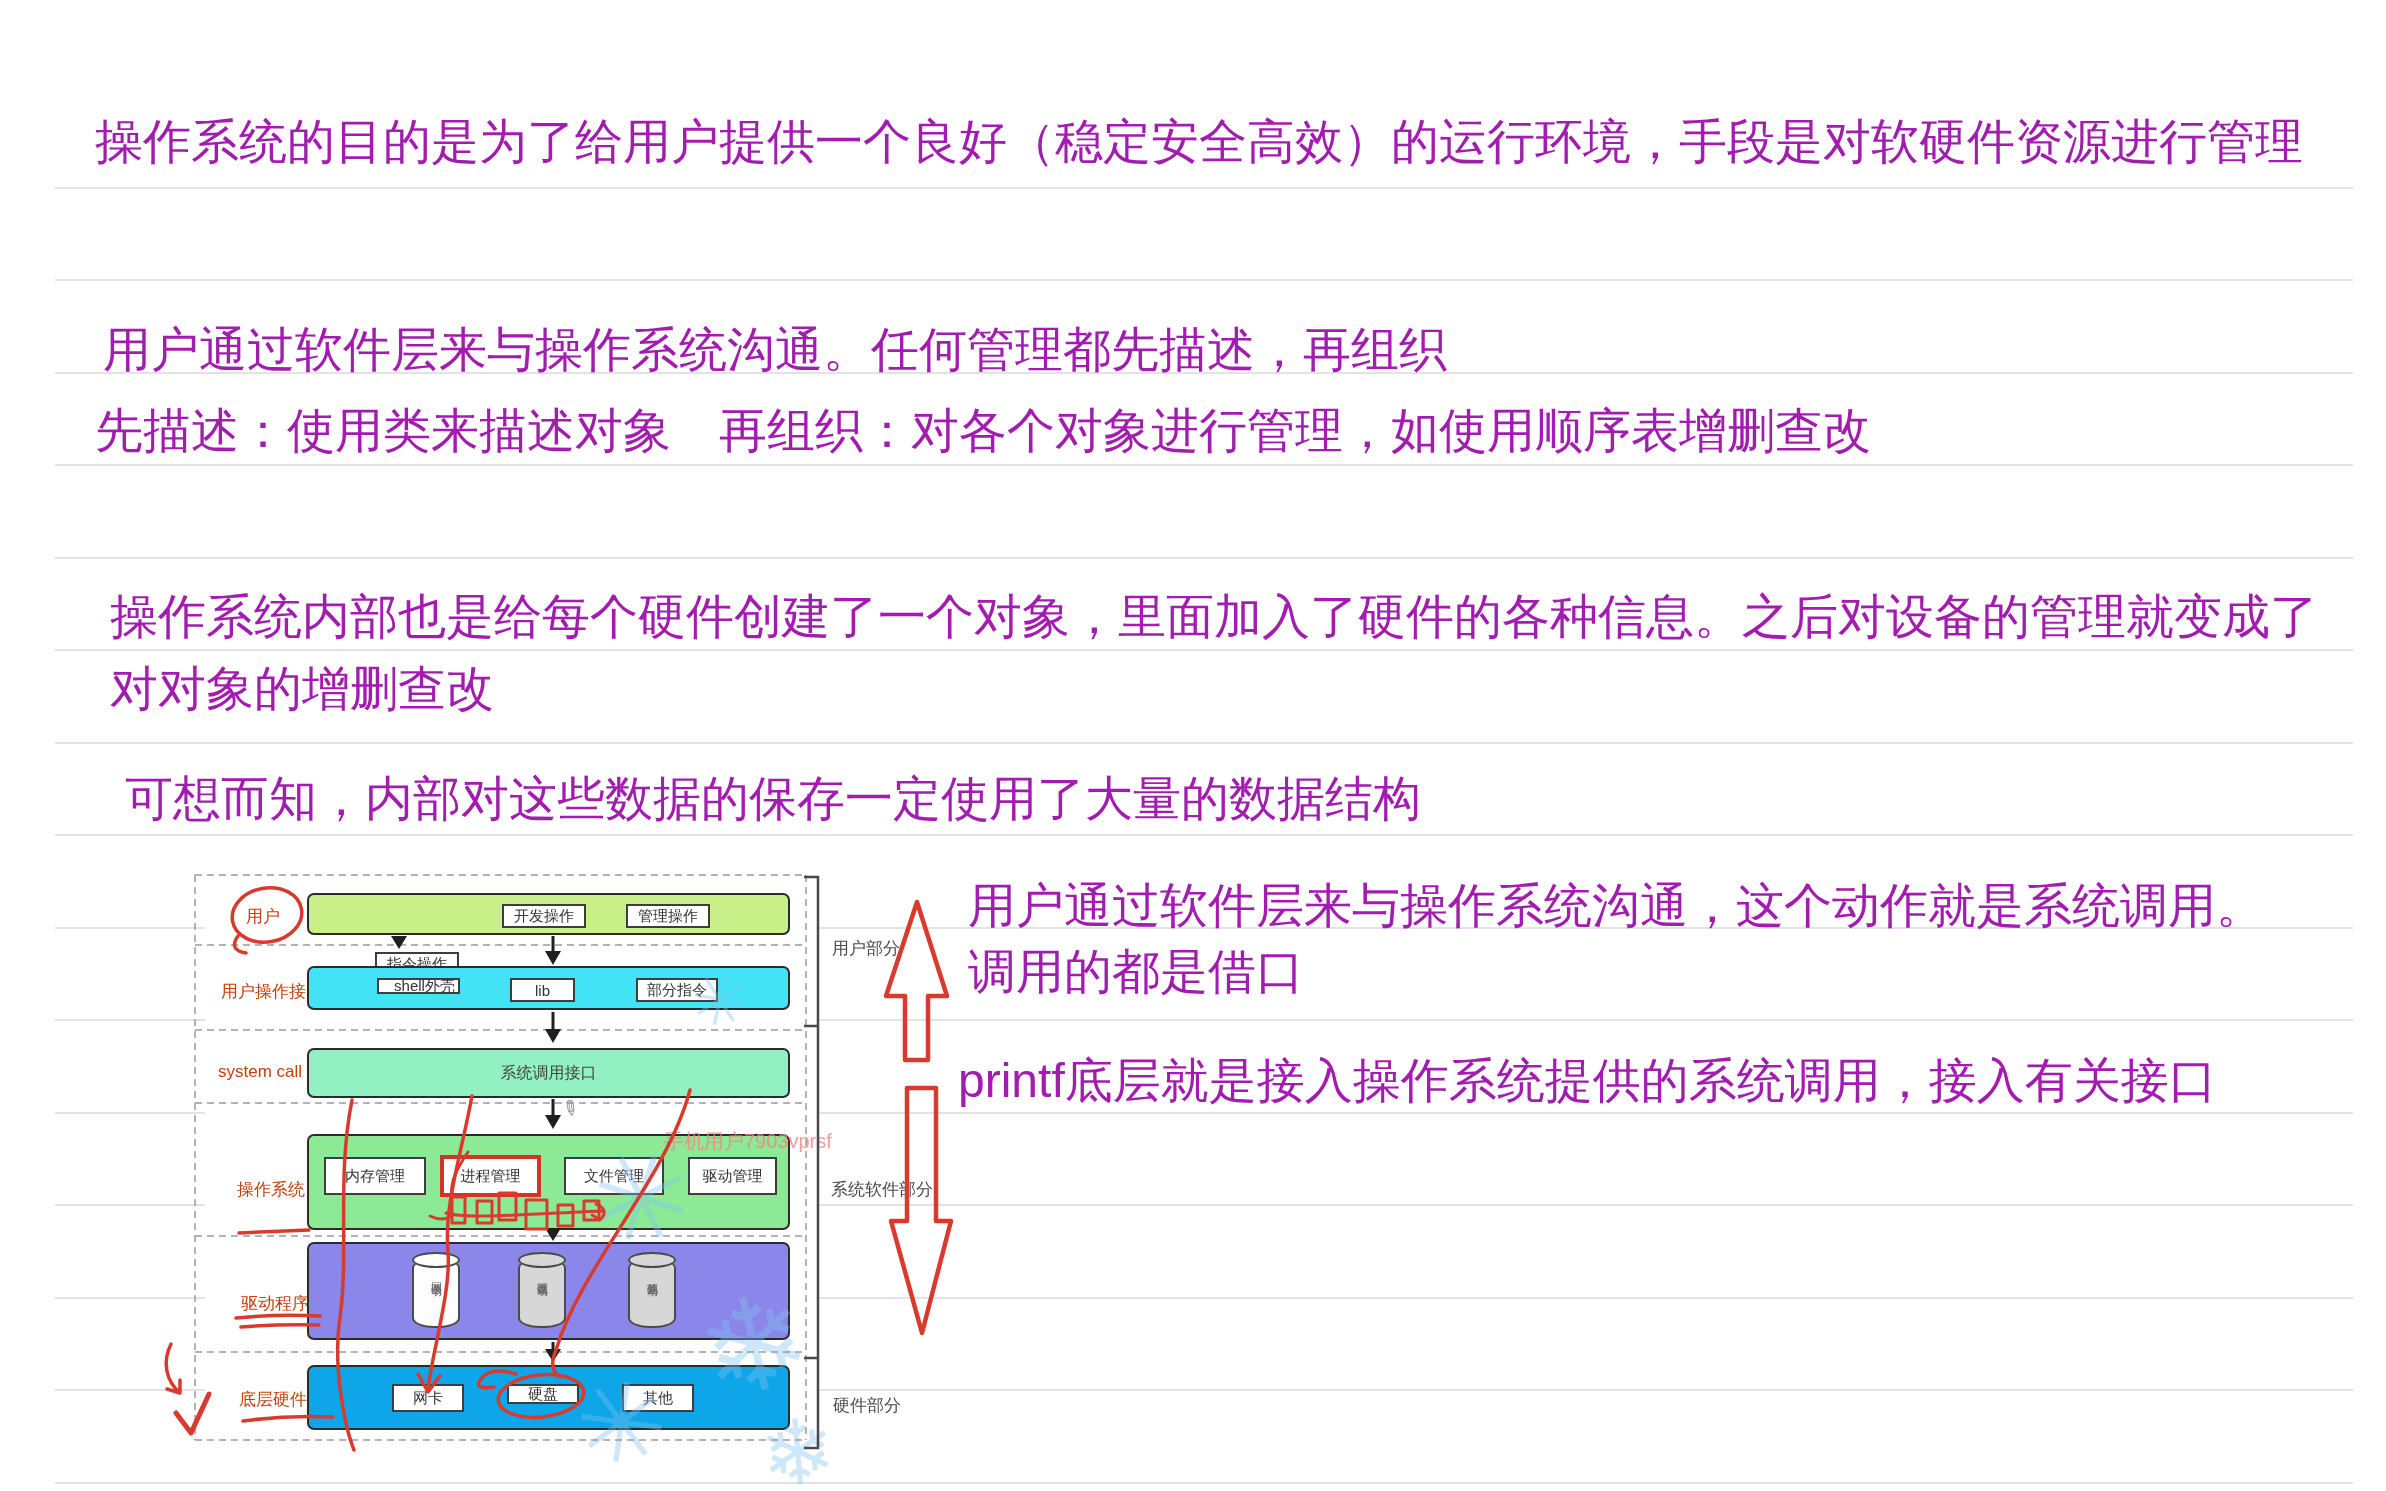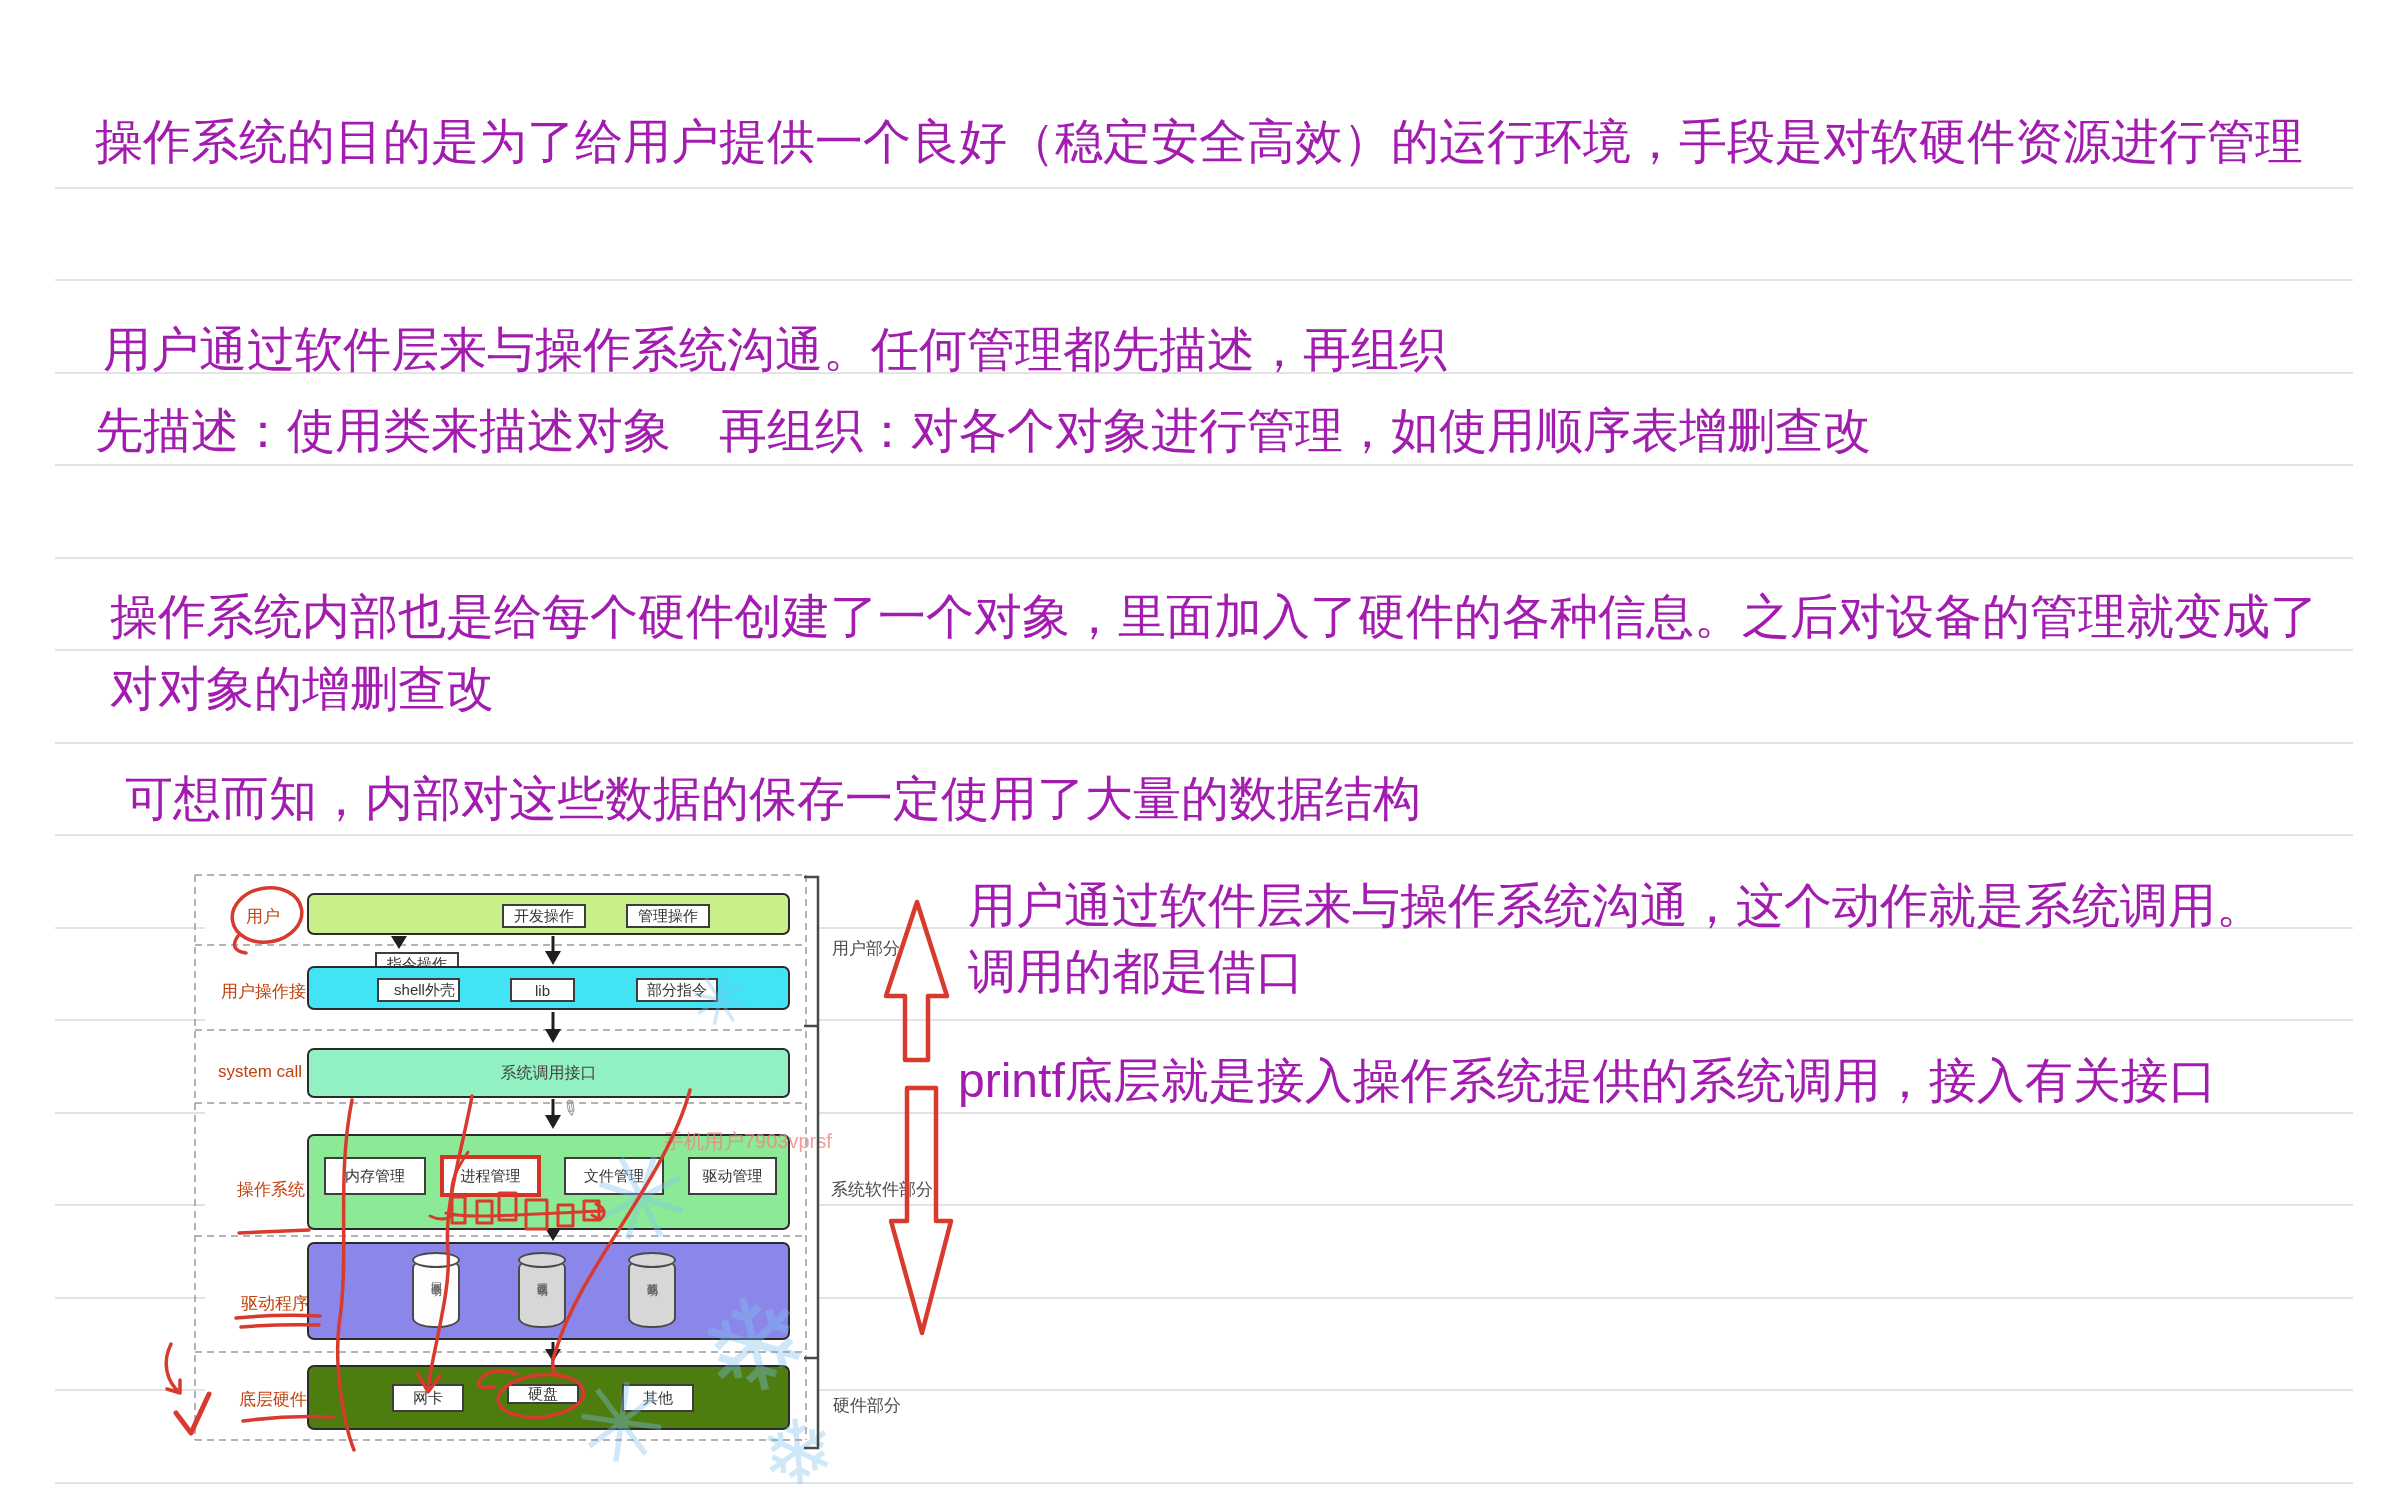--- a/index.html
+++ b/index.html
@@ -59,21 +59,21 @@
   <div class="lyr-label" style="left:241px;top:1292px;">驱动程序</div>
   <div class="lyr-label" style="left:239px;top:1388px;">底层硬件</div>
 
   <div class="bar" style="top: 893px; height: 42px; background: rgb(201, 239, 137);">
     <div class="bx" style="left:66px;top:9px;width:84px;height:24px;margin-top:48px;">指令操作</div>
     <div class="bx" style="left:193px;top:9px;width:84px;height:24px;">开发操作</div>
     <div class="bx" style="left:317px;top:9px;width:84px;height:24px;">管理操作</div>
   </div>
 
   <div class="bar" style="top: 966px; height: 44px; background: rgb(65, 227, 244);">
-    <div class="bx" style="left:68px;top:10px;width:83px;height:24px;padding-left:12px;">shell外壳</div>
+    <div class="bx" style="left:68px;top:10px;width:83px;height:16px;padding-left:12px;">shell外壳</div>
     <div class="bx" style="left:201px;top:10px;width:65px;height:24px;">lib</div>
     <div class="bx" style="left:327px;top:10px;width:82px;height:24px;">部分指令</div>
   </div>
 
   <div class="bar" style="top: 1048px; height: 50px; background: rgb(146, 241, 194);">
     <div class="bar3-label">系统调用接口</div>
   </div>
 
   <div class="bar" style="top: 1134px; height: 96px; background: rgb(140, 234, 150);">
     <div class="bx" style="left:15px;top:21px;width:102px;height:38px;">内存管理</div>
@@ -86,21 +86,21 @@
   <div class="cyl cyl-white" style="left:412px;top:1258px;">
     <span class="cyl-label">网卡驱动</span>
     </div>
   <div class="cyl cyl-gray" style="left:518px;top:1258px;">
     <span class="cyl-label">硬盘驱动</span>
     </div>
   <div class="cyl cyl-gray" style="left:628px;top:1258px;">
     <span class="cyl-label">其他驱动</span>
     </div>
 
-  <div class="bar" style="top: 1365px; height: 65px; background: #4d7c0f;">
+  <div class="bar" style="top: 1365px; height: 65px; background: #0ea5e9;">
     <div class="bx" style="left:83px;top:17px;width:72px;height:28px;">网卡</div>
     <div class="bx" style="left:198px;top:17px;width:72px;height:20px;">硬盘</div>
     <div class="bx" style="left:313px;top:17px;width:72px;height:28px;text-align:center;">其他</div>
   </div>
 
   <div class="sec-label" style="left:832px;top:937px;">用户部分</div>
   <div class="sec-label" style="left:831px;top:1178px;">系统软件部分</div>
   <div class="sec-label" style="left:833px;top:1394px;">硬件部分</div>
 
   <div class="wm-pink">手机用户7903vprsf</div>

